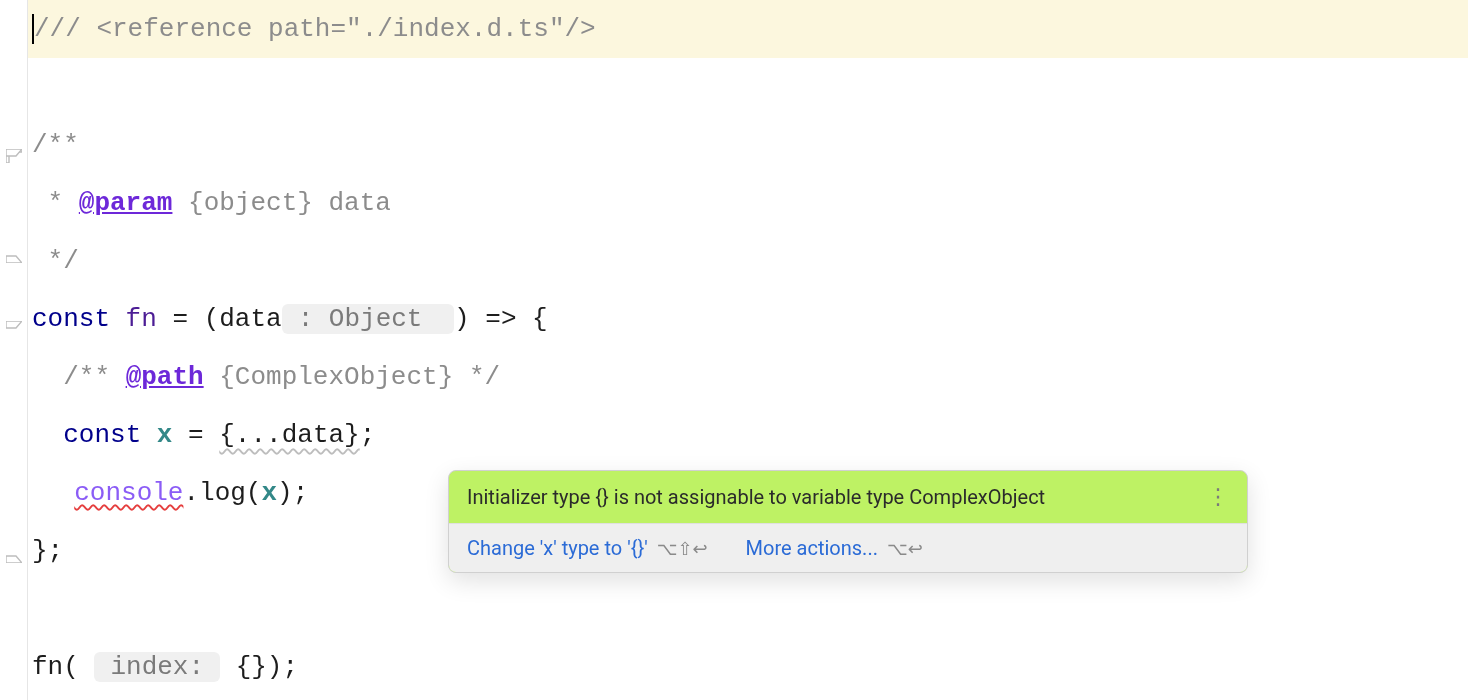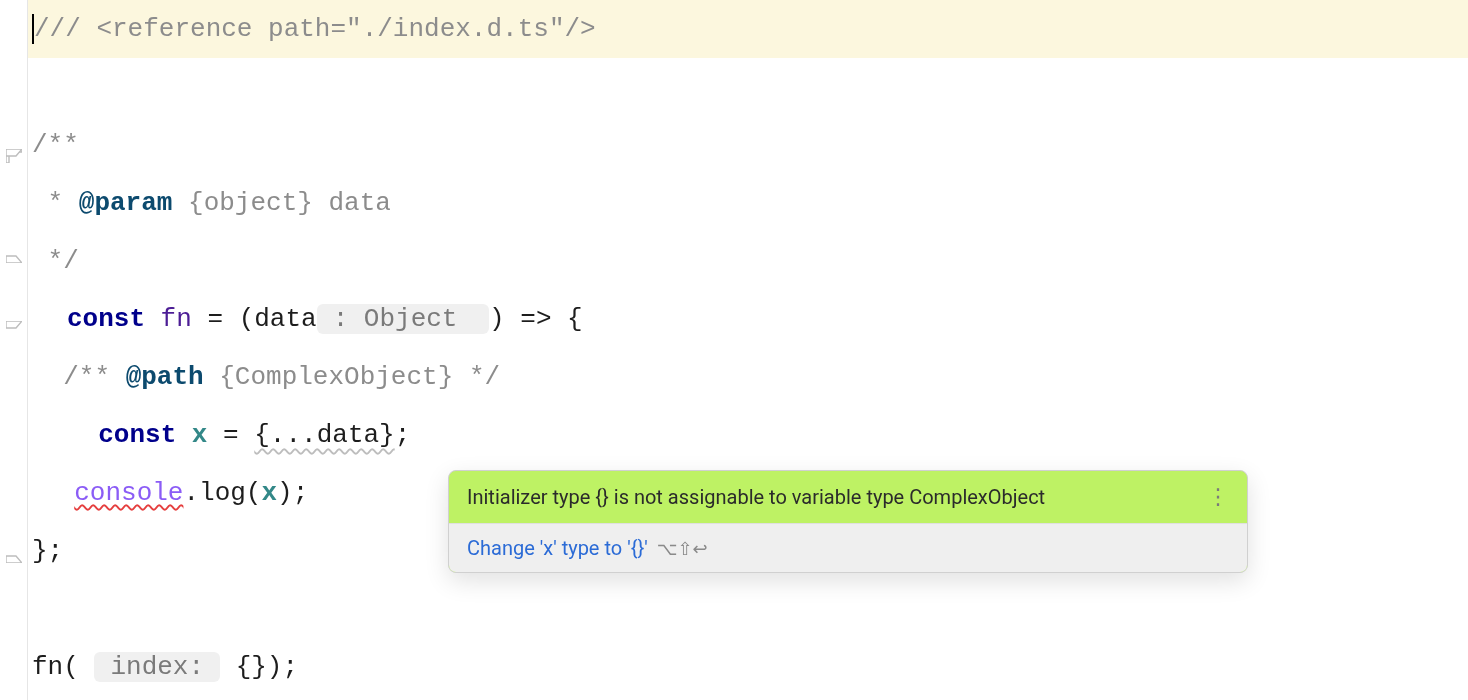--- a/index.html
+++ b/index.html
@@ -45,25 +45,25 @@
     height: 58px;
     line-height: 58px;
     white-space: pre;
     position: relative;
     padding-left: 4px;
   }
   .line.highlight {
     background: #fcf7de;
   }
   .comment { color: #8c8c8c; }
-  .keyword { color: #00008b; font-weight: bold; margin-left: 35px; }
+  .keyword { color: #00008b; font-weight: normal; }
   .def { color: #338888; font-weight: bold; }
   .ident { color: #4c1d95; }
   .text-default { color: #1d1d1d; }
-  .tag-bold { color: #0c4a6e; font-weight: bold; }
+  .tag-bold { color: #6d28d9; font-weight: bold; text-decoration: underline; }
   .hint-box {
     background: #f0f0f0;
     color: #7a7a7a;
     padding: 0 16px;
     border-radius: 6px;
     font-weight: normal;
   }
   .console-err {
     color: #8b5cf6;
     position: relative;
@@ -181,15 +181,19 @@
   <div class="popup">
     <div class="popup-row1">
       <span>Initializer type {} is not assignable to variable type ComplexObject</span>
       <span class="dots">⋮</span>
     </div>
     <div class="popup-row2">
       <span>
         <span class="popup-action">Change 'x' type to '{}'</span>
         <span class="shortcut">⌥⇧↩</span>
       </span>
+      <span>
+        <span class="popup-action">More actions...</span>
+        <span class="shortcut">⌥↩</span>
+      </span>
     </div>
   </div>
 </div>
 
 </body></html>

